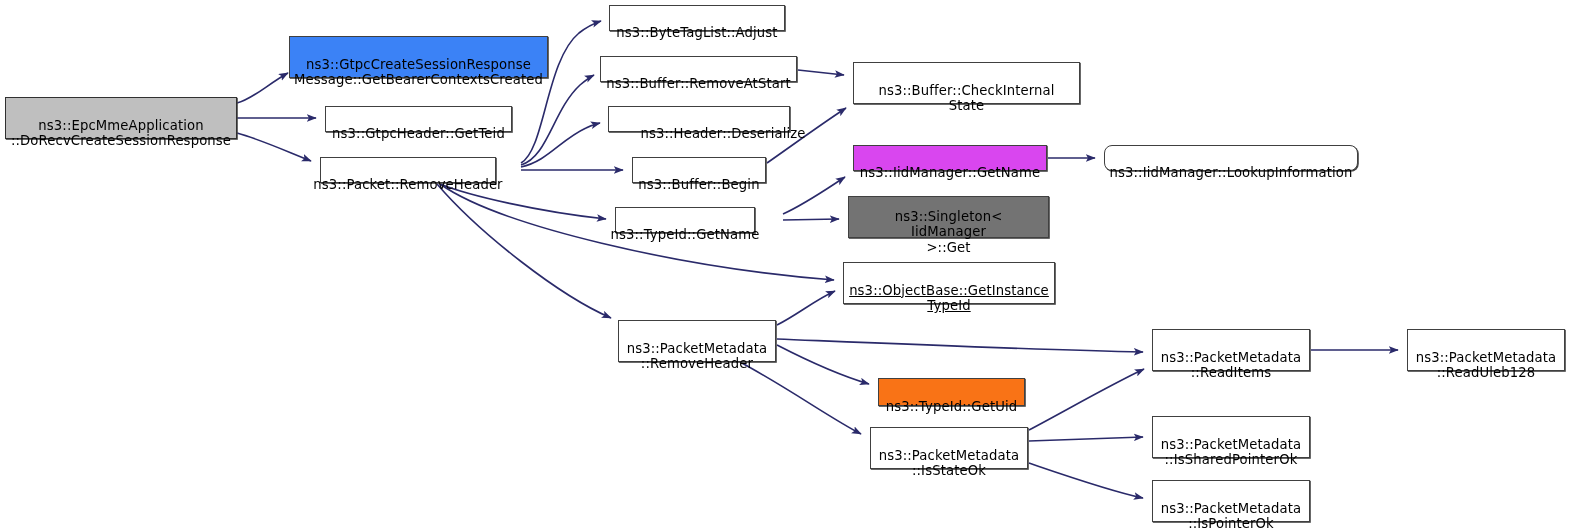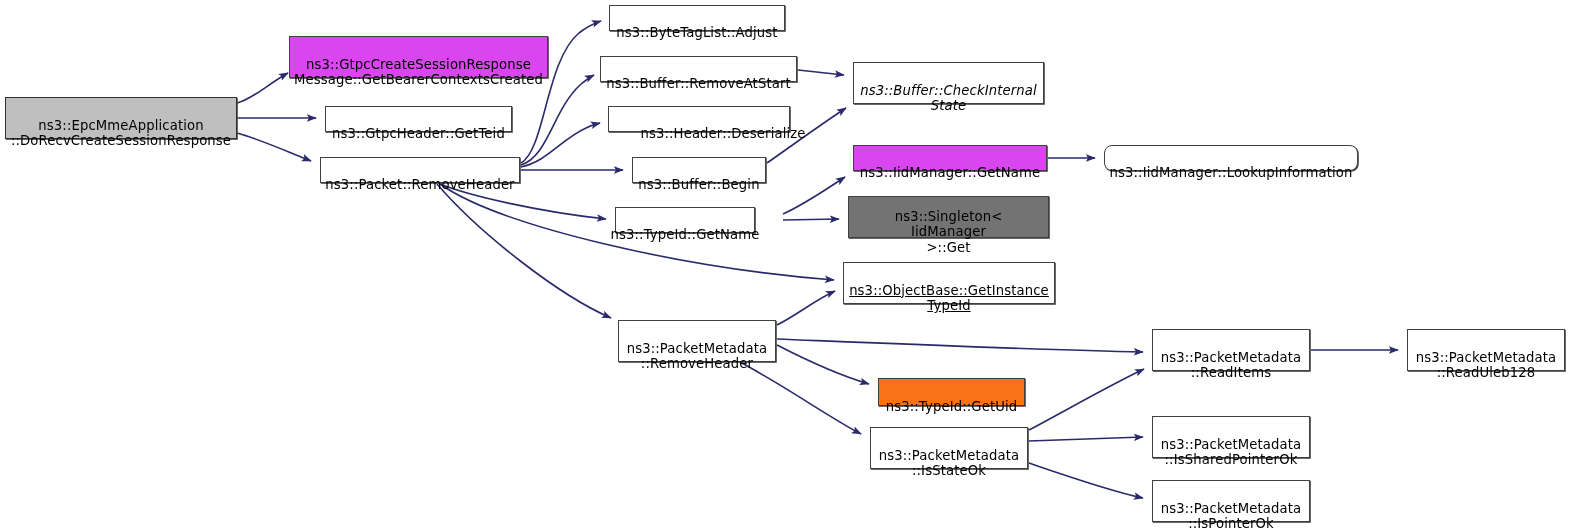--- a/index.html
+++ b/index.html
@@ -80,30 +80,30 @@
         <path d="M740,362 C790,389 830,418 861,434" stroke="#2a2a6a" fill="none" stroke-width="1.6" marker-end="url(#arrowhead)"></path>
         <path d="M1029,430 C1065,411 1110,385 1144,369" stroke="#2a2a6a" fill="none" stroke-width="1.6" marker-end="url(#arrowhead)"></path>
         <path d="M1029,441 L1143,437" stroke="#2a2a6a" fill="none" stroke-width="1.6" marker-end="url(#arrowhead)"></path>
         <path d="M1029,463 C1070,477 1110,491 1143,498" stroke="#2a2a6a" fill="none" stroke-width="1.6" marker-end="url(#arrowhead)"></path>
         <path d="M1311,350 L1398,350" stroke="#2a2a6a" fill="none" stroke-width="1.6" marker-end="url(#arrowhead)"></path>
       </g>
   </svg>
   <div id="node-layer">
       <div class="node root" style="left: 5px; top: 97px; width: 232px; height: 42px; background: rgb(191, 191, 191);"><span>ns3::EpcMmeApplication
 ::DoRecvCreateSessionResponse</span></div>
-      <div class="node" style="left: 289px; top: 36px; width: 259px; height: 42px; background: #d946ef;"><span>ns3::GtpcCreateSessionResponse
+      <div class="node" style="left: 289px; top: 36px; width: 259px; height: 42px; background: #3b82f6;"><span>ns3::GtpcCreateSessionResponse
 Message::GetBearerContextsCreated</span></div>
       <div class="node" style="left: 325px; top: 106px; width: 187px; height: 26px; background: rgb(255, 255, 255);"><span>ns3::GtpcHeader::GetTeid</span></div>
-      <div class="node" style="left: 320px; top: 157px; width: 200px; height: 26px; background: rgb(255, 255, 255);"><span>ns3::Packet::RemoveHeader</span></div>
+      <div class="node" style="left: 320px; top: 157px; width: 176px; height: 26px; background: rgb(255, 255, 255);"><span>ns3::Packet::RemoveHeader</span></div>
       <div class="node" style="left: 609px; top: 5px; width: 176px; height: 26px; background: rgb(255, 255, 255);"><span>ns3::ByteTagList::Adjust</span></div>
       <div class="node" style="left: 600px; top: 56px; width: 197px; height: 26px; background: rgb(255, 255, 255);"><span>ns3::Buffer::RemoveAtStart</span></div>
       <div class="node" style="left: 608px; top: 106px; width: 182px; height: 26px; background: rgb(255, 255, 255); padding-left: 48px;"><span>ns3::Header::Deserialize</span></div>
       <div class="node" style="left: 632px; top: 157px; width: 134px; height: 26px; background: rgb(255, 255, 255);"><span>ns3::Buffer::Begin</span></div>
       <div class="node" style="left: 615px; top: 207px; width: 140px; height: 26px; background: rgb(255, 255, 255);"><span>ns3::TypeId::GetName</span></div>
-      <div class="node" style="left: 853px; top: 62px; width: 191px; height: 42px; background: rgb(255, 255, 255); font-style: italic;"><span>ns3::Buffer::CheckInternal
+      <div class="node" style="left: 853px; top: 62px; width: 227px; height: 42px; background: rgb(255, 255, 255);"><span>ns3::Buffer::CheckInternal
 State</span></div>
       <div class="node" style="left: 853px; top: 145px; width: 194px; height: 26px; background: #d946ef;"><span>ns3::IidManager::GetName</span></div>
       <div class="node" style="left: 848px; top: 196px; width: 201px; height: 42px; background: #737373;"><span>ns3::Singleton&lt; IidManager
 &gt;::Get</span></div>
       <div class="node" style="left: 1104px; top: 145px; width: 254px; height: 26px; background: rgb(255, 255, 255); border-radius: 8px;"><span>ns3::IidManager::LookupInformation</span></div>
       <div class="node" style="left: 843px; top: 262px; width: 212px; height: 42px; background: rgb(255, 255, 255); text-decoration: underline;"><span>ns3::ObjectBase::GetInstance
 TypeId</span></div>
       <div class="node" style="left: 618px; top: 320px; width: 158px; height: 42px; background: rgb(255, 255, 255);"><span>ns3::PacketMetadata
 ::RemoveHeader</span></div>
       <div class="node" style="left: 878px; top: 378px; width: 147px; height: 28px; background: #f97316;"><span>ns3::TypeId::GetUid</span></div>

